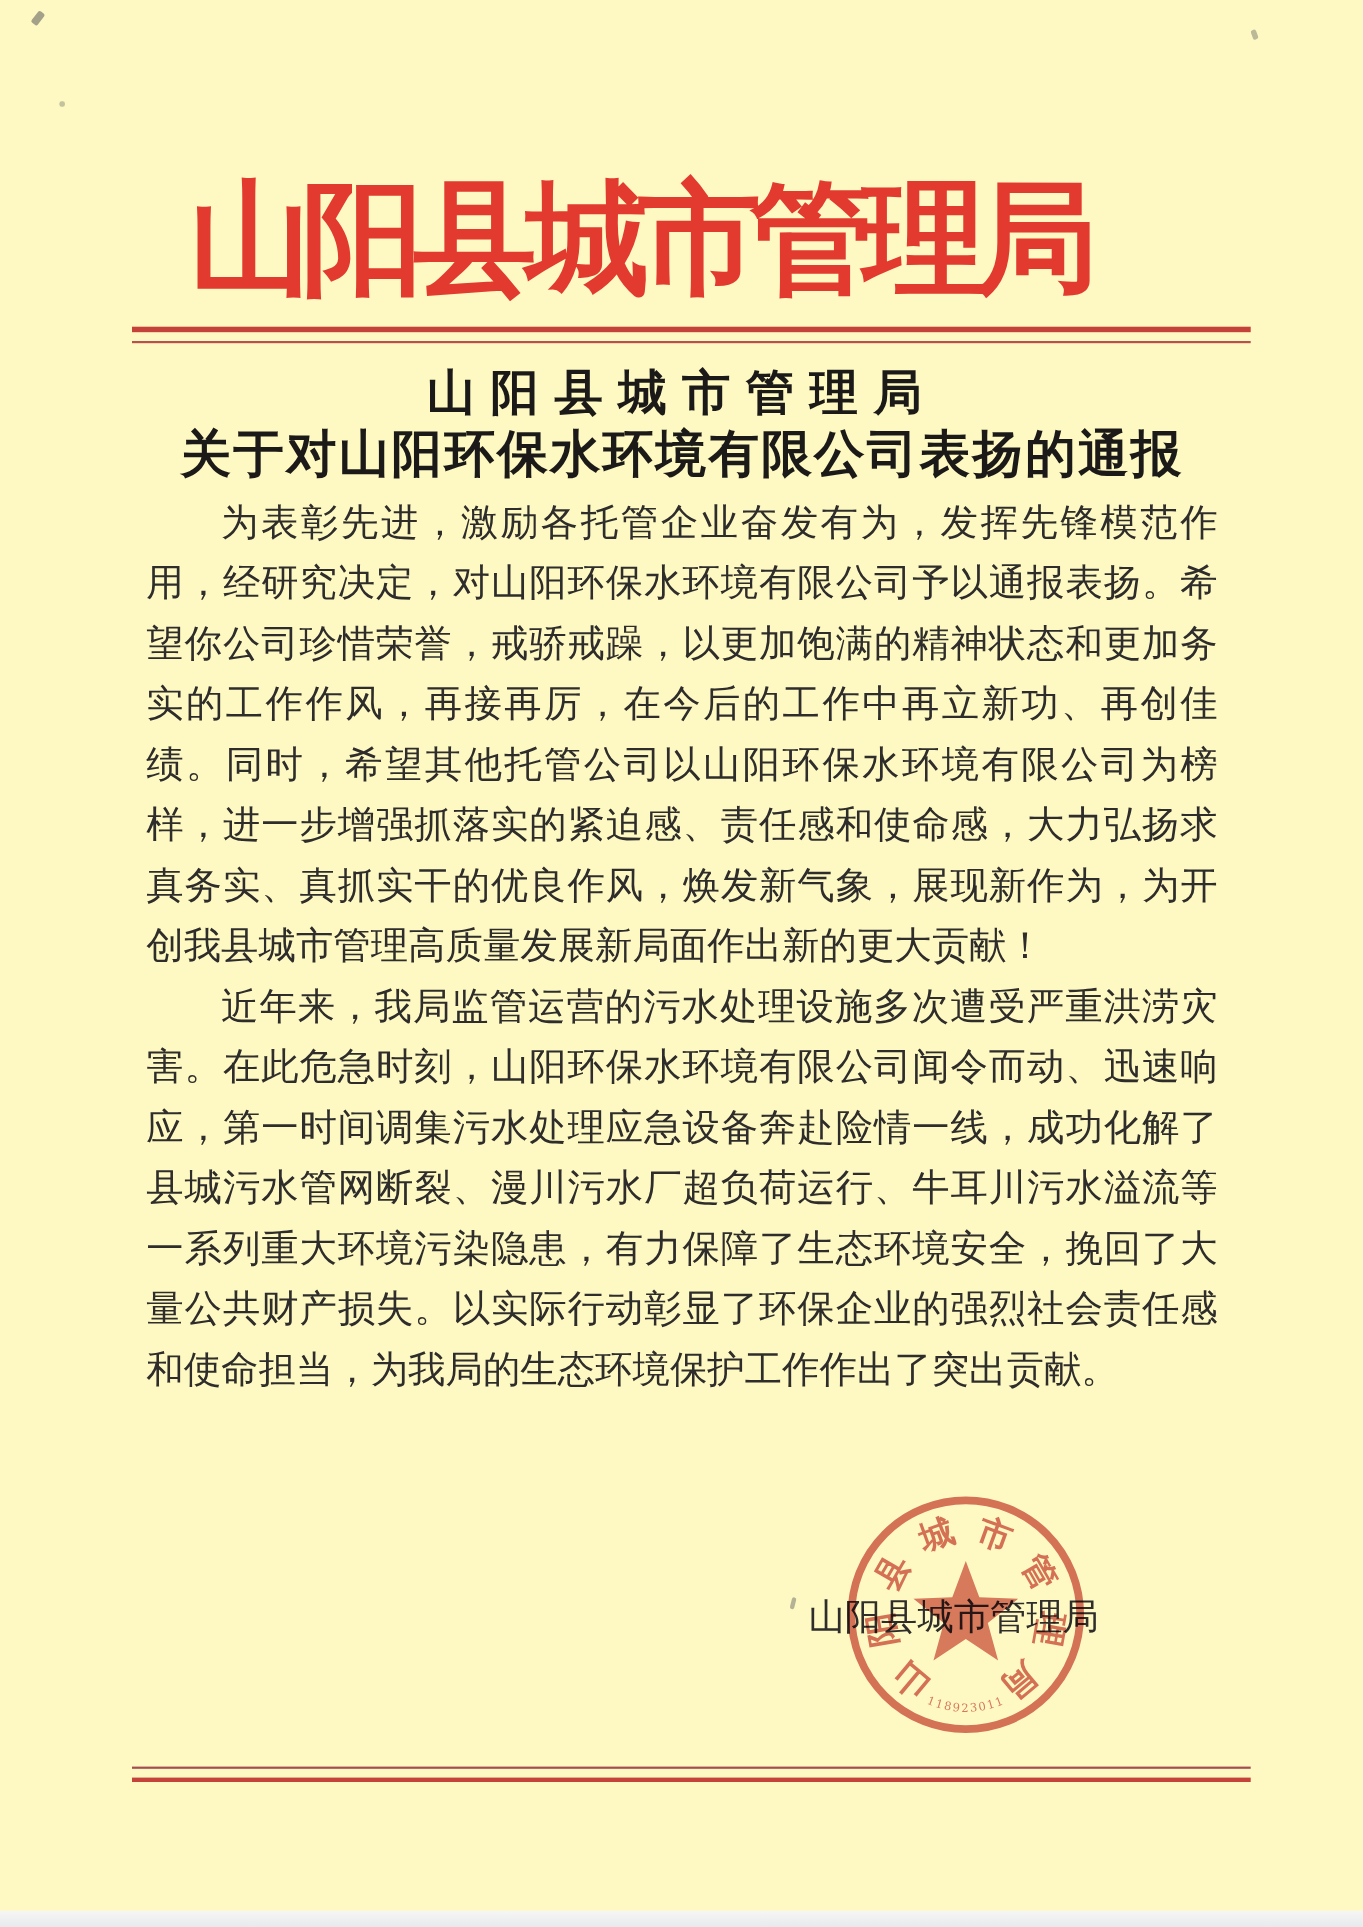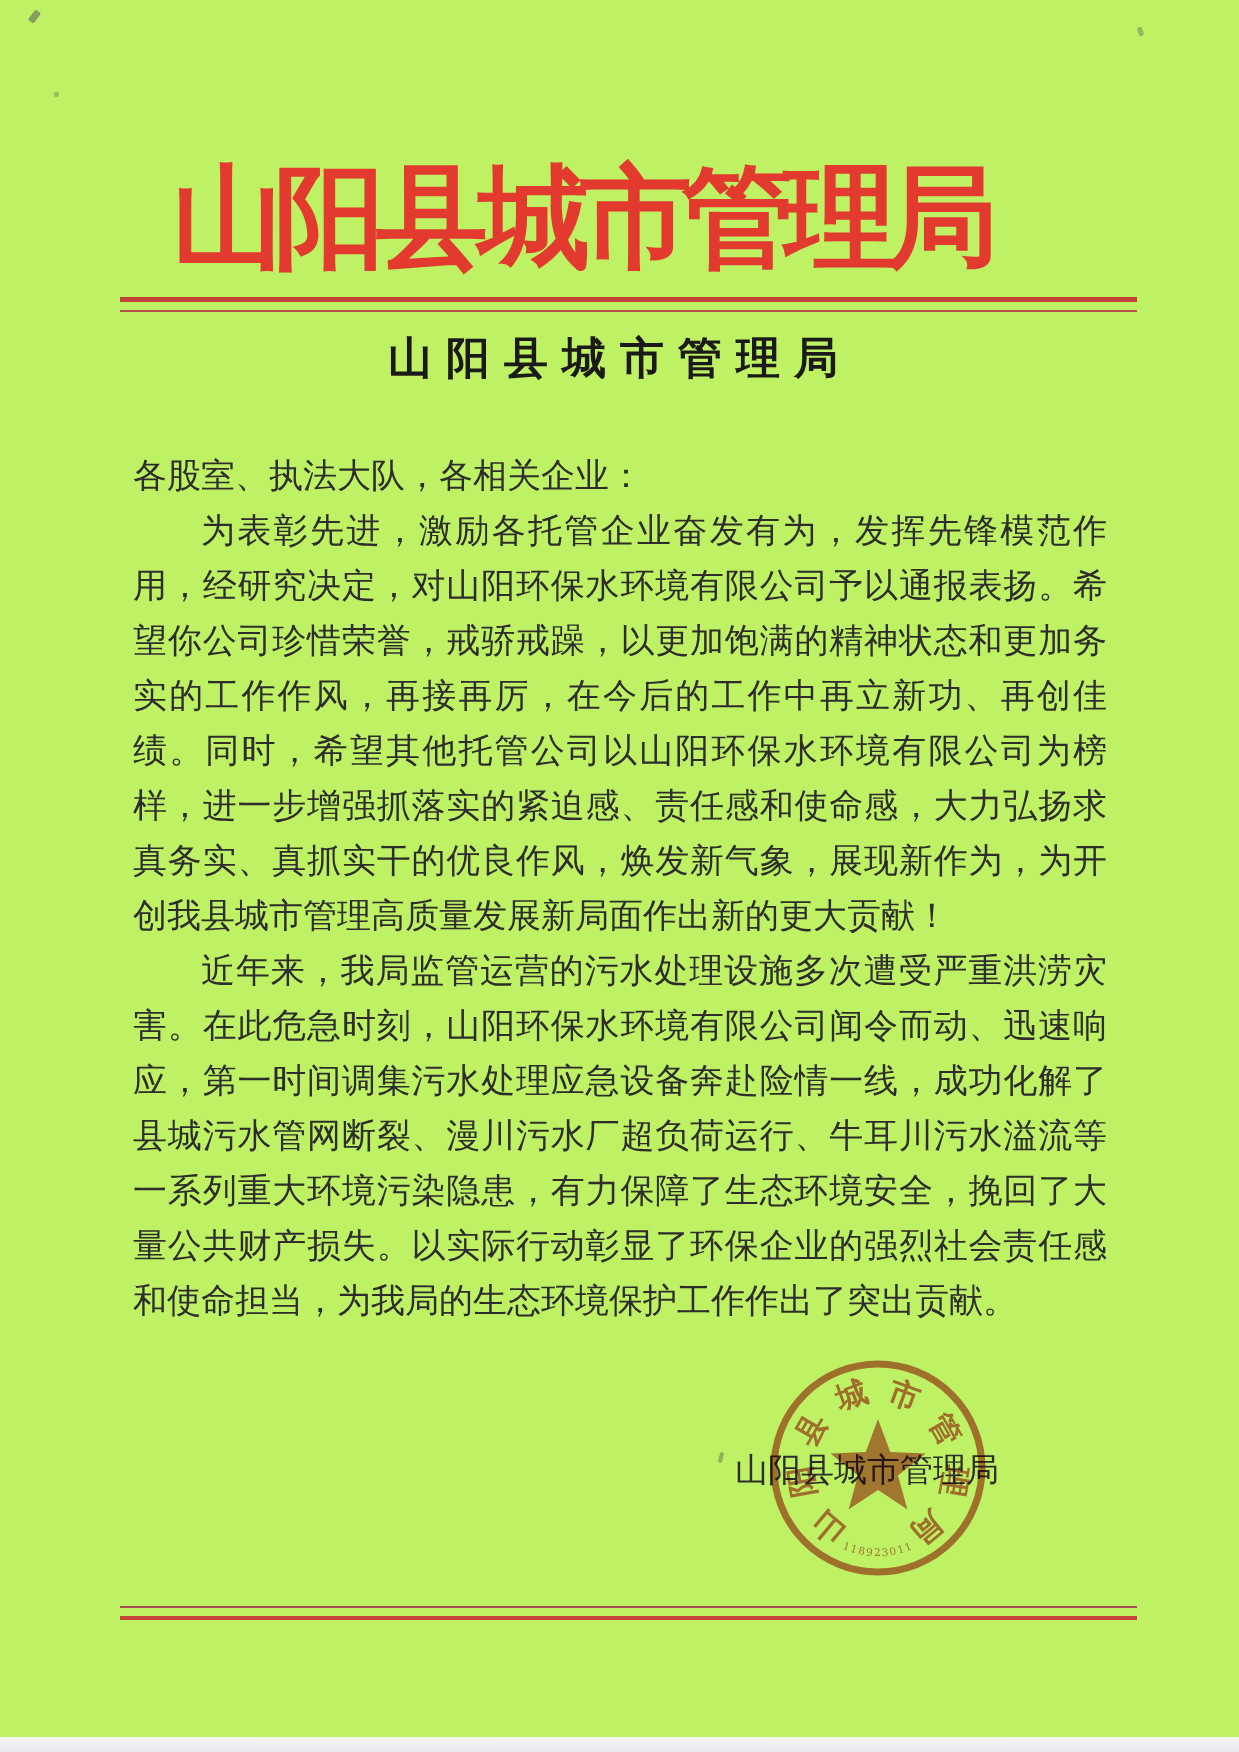--- a/index.html
+++ b/index.html
@@ -8,21 +8,21 @@
     --body-text:#2e2d2b;
     --seal-red:#c7453e;
   }
   *{margin:0;padding:0;box-sizing:border-box;}
   html,body{background:#ffffff;}
   body{
     width:1239px;height:1752px;position:relative;overflow:hidden;
     font-family:"DejaVu Serif", serif;
   }
   .page{
-    position:absolute;inset:0;background:#bef264;
+    position:absolute;inset:0;background:#fef9c3;
   }
   
   .letterhead{
     position:absolute;top:152px;left:70px;width:1020px;
     text-align:center;
     font-size:112px;line-height:130px;font-weight:bold;
     letter-spacing:-10px;
     color:var(--letterhead-red);
     white-space:nowrap;
   }
@@ -85,24 +85,24 @@
 
 <div class="page">
 
   <div class="letterhead">山阳县城市管理局</div>
 
   <div class="rule rule-thick"></div>
   <div class="rule rule-thin"></div>
 
   <div class="doc-title">
     <div class="line1">山阳县城市管理局</div>
+    <div class="line2">关于对山阳环保水环境有限公司表扬的通报</div>
   </div>
 
   <div class="body">
-    <div class="salutation">各股室、执法大队，各相关企业：</div>
     <p class="para">为表彰先进，激励各托管企业奋发有为，发挥先锋模范作用，经研究决定，对山阳环保水环境有限公司予以通报表扬。希望你公司珍惜荣誉，戒骄戒躁，以更加饱满的精神状态和更加务实的工作作风，再接再厉，在今后的工作中再立新功、再创佳绩。同时，希望其他托管公司以山阳环保水环境有限公司为榜样，进一步增强抓落实的紧迫感、责任感和使命感，大力弘扬求真务实、真抓实干的优良作风，焕发新气象，展现新作为，为开创我县城市管理高质量发展新局面作出新的更大贡献！</p>
     <p class="para">近年来，我局监管运营的污水处理设施多次遭受严重洪涝灾害。在此危急时刻，山阳环保水环境有限公司闻令而动、迅速响应，第一时间调集污水处理应急设备奔赴险情一线，成功化解了县城污水管网断裂、漫川污水厂超负荷运行、牛耳川污水溢流等一系列重大环境污染隐患，有力保障了生态环境安全，挽回了大量公共财产损失。以实际行动彰显了环保企业的强烈社会责任感和使命担当，为我局的生态环境保护工作作出了突出贡献。</p>
   </div>
 
   <div class="signature">山阳县城市管理局</div>
 
   <svg class="seal" viewBox="0 0 230 230" aria-hidden="true">
     <circle cx="115" cy="115" r="104" fill="none" stroke="#c7453e" stroke-width="7" opacity="0.85"></circle>
     <polygon points="115,66 127.3,99 162.6,100.5 135,122.5 144.4,156.5 115,137 85.6,156.5 95,122.5 67.4,100.5 102.7,99" fill="#c7453e" opacity="0.8"></polygon>
     <text class="seal-char" x="115" y="48" text-anchor="middle" fill="#c7453e" opacity="0.85" transform="rotate(-140,115,115)">山</text>

